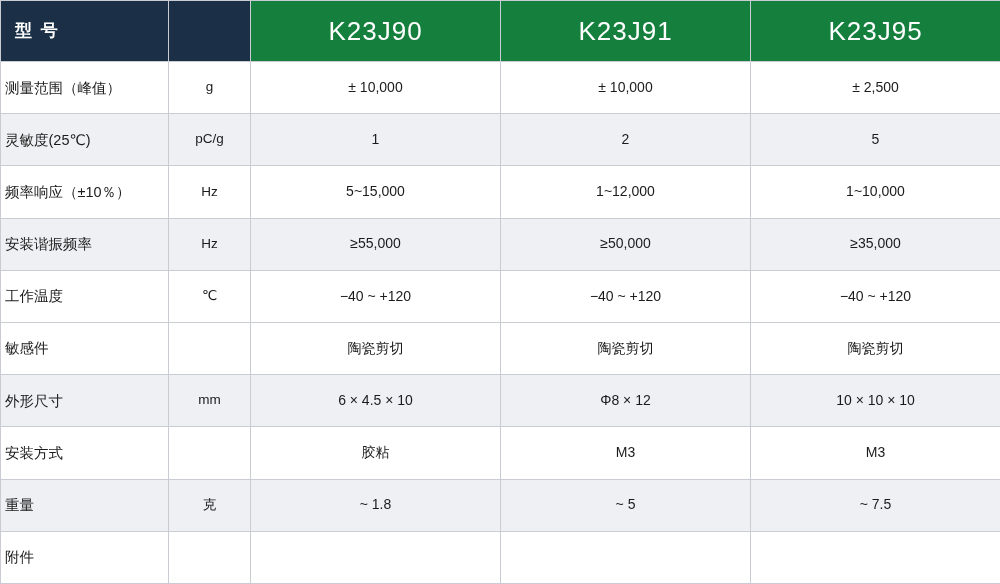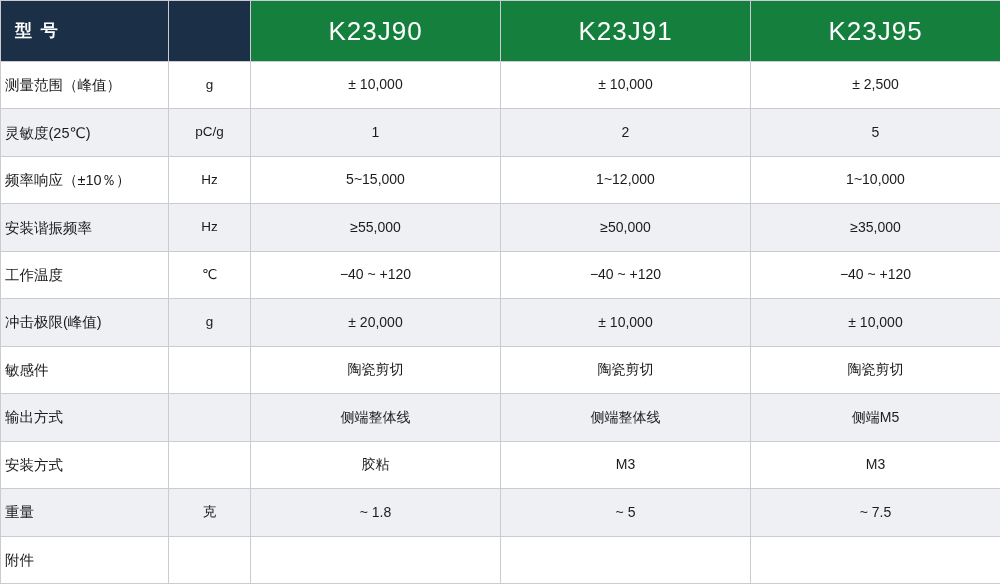--- a/index.html
+++ b/index.html
@@ -131,40 +131,33 @@
         <td class="val">≥50,000</td>
         <td class="val">≥35,000</td>
       </tr>
       <tr class="odd">
         <td class="param">工作温度</td>
         <td class="unit">℃</td>
         <td class="val">−40 ~ +120</td>
         <td class="val">−40 ~ +120</td>
         <td class="val">−40 ~ +120</td>
       </tr>
-      <tr class="even">
-        <td class="param">冲击极限(峰值)</td>
-        <td class="unit">g</td>
-        <td class="val">± 20,000</td>
-        <td class="val">± 10,000</td>
-        <td class="val">± 10,000</td>
-      </tr>
       <tr class="odd">
         <td class="param">敏感件</td>
         <td class="unit"></td>
         <td class="val">陶瓷剪切</td>
         <td class="val">陶瓷剪切</td>
         <td class="val">陶瓷剪切</td>
       </tr>
       <tr class="even">
-        <td class="param">输出方式</td>
-        <td class="unit"></td>
-        <td class="val">侧端整体线</td>
-        <td class="val">侧端整体线</td>
-        <td class="val">侧端M5</td>
+        <td class="param">外形尺寸</td>
+        <td class="unit">mm</td>
+        <td class="val">6 × 4.5 × 10</td>
+        <td class="val">Φ8 × 12</td>
+        <td class="val">10 × 10 × 10</td>
       </tr>
       <tr class="odd">
         <td class="param">安装方式</td>
         <td class="unit"></td>
         <td class="val">胶粘</td>
         <td class="val">M3</td>
         <td class="val">M3</td>
       </tr>
       <tr class="even">
         <td class="param">重量</td>

